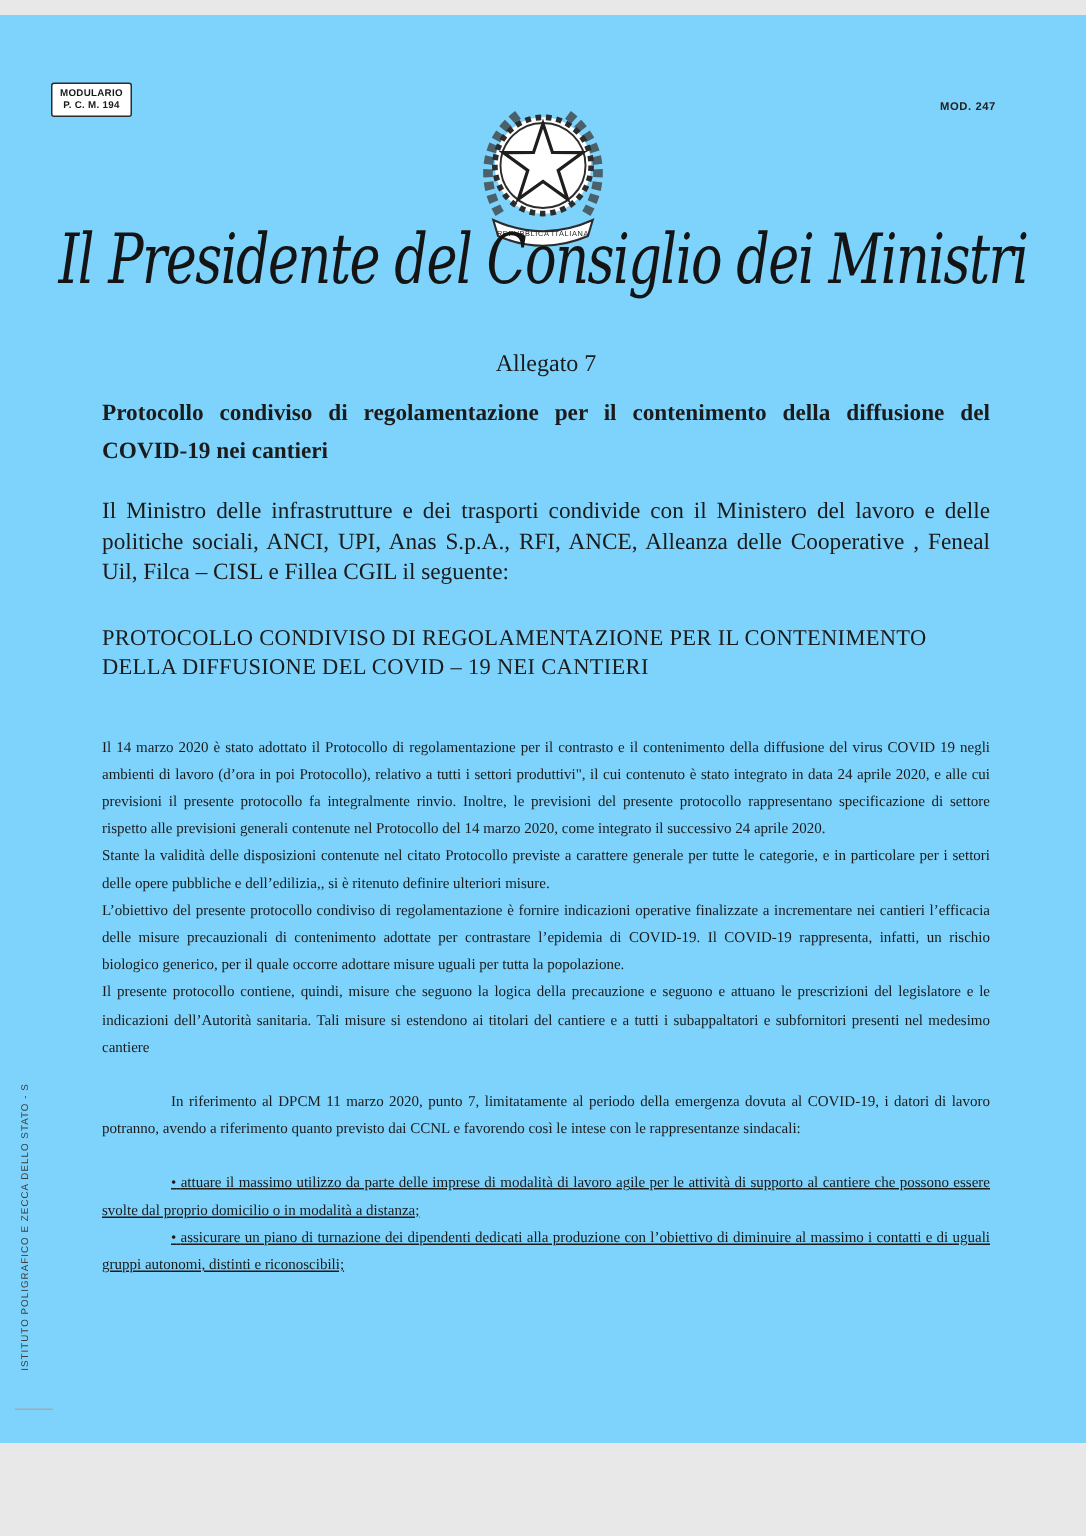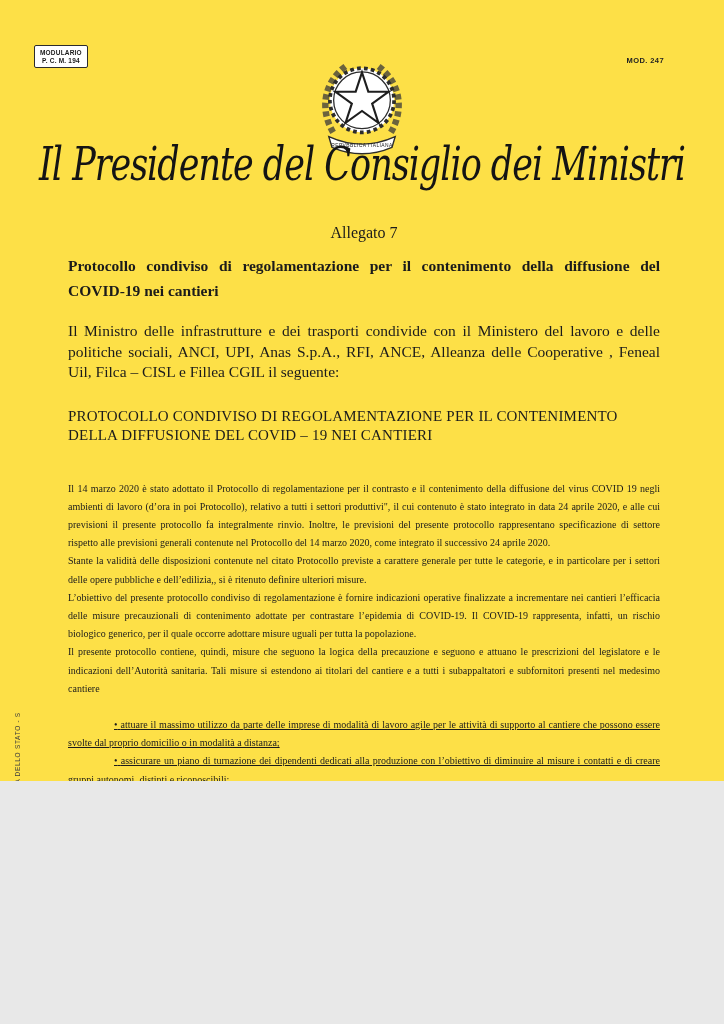--- a/index.html
+++ b/index.html
@@ -1,20 +1,20 @@
 <!DOCTYPE html>
 <html><head>
 <meta charset="utf-8">
 <style>
   html,body{margin:0;padding:0;background:#e8e8e8;}
   .page{
     position:relative;
-    width:724px;height:781px;
-    margin:0 auto;
-    background:#fde047;
+    width:724px;height:952px;
+    margin:10px auto;
+    background:#7dd3fc;
     overflow:hidden;
     font-family:"Liberation Serif", serif;
     color:#1b1b1b;
   }
   
   .modulario{
     position:absolute;left:34px;top:45px;
     border:1.5px solid #2c2c2c;border-radius:2px;
     padding:3px 5px 2px;
     text-align:center;
@@ -116,29 +116,30 @@
     <p class="preamble">Il Ministro delle infrastrutture e dei trasporti condivide con il Ministero del lavoro e delle politiche sociali,  ANCI, UPI, Anas S.p.A., RFI, ANCE, Alleanza delle Cooperative , Feneal Uil, Filca – CISL e Fillea CGIL  il seguente:</p>
 
     <p class="protocol-title">PROTOCOLLO CONDIVISO DI REGOLAMENTAZIONE PER IL CONTENIMENTO DELLA DIFFUSIONE DEL COVID – 19 NEI CANTIERI</p>
 
     <div class="bodytext">
       <p>Il 14 marzo 2020 è stato adottato il Protocollo di regolamentazione per il contrasto e il contenimento della diffusione del virus COVID 19 negli ambienti di lavoro (d’ora in poi Protocollo), relativo a tutti i settori produttivi", il cui contenuto è stato integrato in data 24 aprile 2020, e alle cui previsioni il presente protocollo fa integralmente rinvio. Inoltre, le previsioni del presente protocollo rappresentano specificazione di settore rispetto alle previsioni generali contenute nel Protocollo del 14 marzo 2020, come integrato il successivo 24 aprile 2020.</p>
       <p>Stante la validità delle disposizioni contenute nel citato Protocollo previste a carattere generale per tutte le categorie, e in particolare per i settori delle opere pubbliche e dell’edilizia,, si è ritenuto definire ulteriori misure.</p>
       <p>L’obiettivo del presente protocollo condiviso di regolamentazione è fornire indicazioni operative finalizzate a incrementare nei cantieri l’efficacia delle misure precauzionali di contenimento adottate per contrastare l’epidemia di COVID-19. Il COVID-19 rappresenta, infatti, un rischio biologico generico, per il quale occorre adottare misure uguali per tutta la popolazione.</p>
       <p>Il presente protocollo contiene, quindi, misure che seguono la logica della precauzione e seguono e attuano le prescrizioni del legislatore e le indicazioni dell’Autorità sanitaria. Tali misure si estendono ai titolari del cantiere e a tutti i subappaltatori e subfornitori presenti nel medesimo cantiere</p>
 
+      <p class="dpcm">In riferimento al DPCM 11 marzo 2020, punto 7, limitatamente al periodo della emergenza dovuta al COVID-19, i datori di lavoro potranno, avendo a riferimento quanto previsto dai CCNL e favorendo così le intese con le rappresentanze sindacali:</p>
 
       <div class="bullets">
         <p class="bullet">
           <span>•</span>
           <span>attuare il massimo utilizzo da parte delle imprese di modalità di lavoro agile per le attività di supporto al cantiere che possono essere svolte dal proprio domicilio o in modalità a distanza;</span>
         </p>
         <p class="bullet">
           <span>•</span>
-          <span>assicurare un piano di turnazione dei dipendenti dedicati alla produzione con l’obiettivo di diminuire al misure i contatti e di creare gruppi autonomi, distinti e riconoscibili;</span>
+          <span>assicurare un piano di turnazione dei dipendenti dedicati alla produzione con l’obiettivo di diminuire al massimo i contatti e di uguali gruppi autonomi, distinti e riconoscibili;</span>
         </p>
       </div>
     </div>
   </div>
 
   <div class="reg-marks">
     <div class="reg-mark" style="background-color: rgb(178, 50, 38);"></div>
     <div class="reg-mark" style="background-color: rgb(47, 158, 56);"></div>
     <div class="reg-mark" style="background-color: rgb(46, 79, 178);"></div>
   </div>

